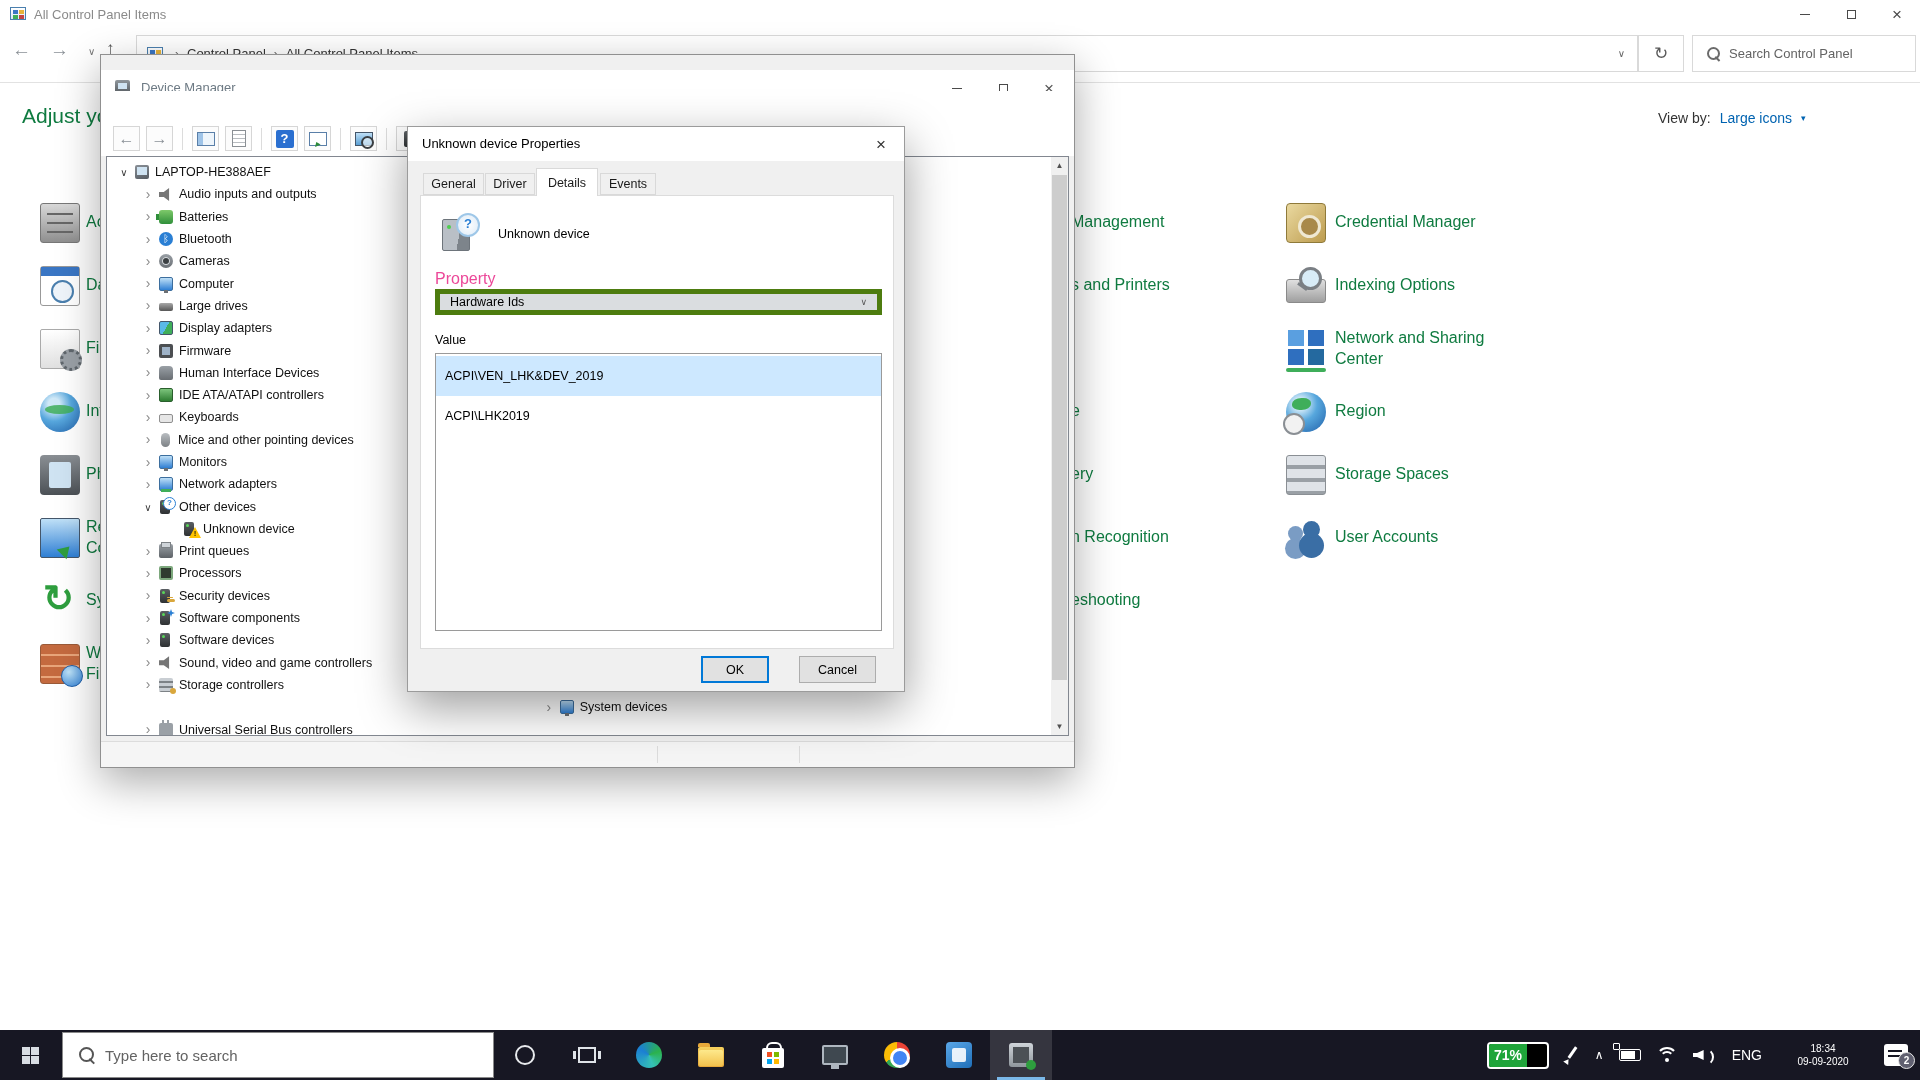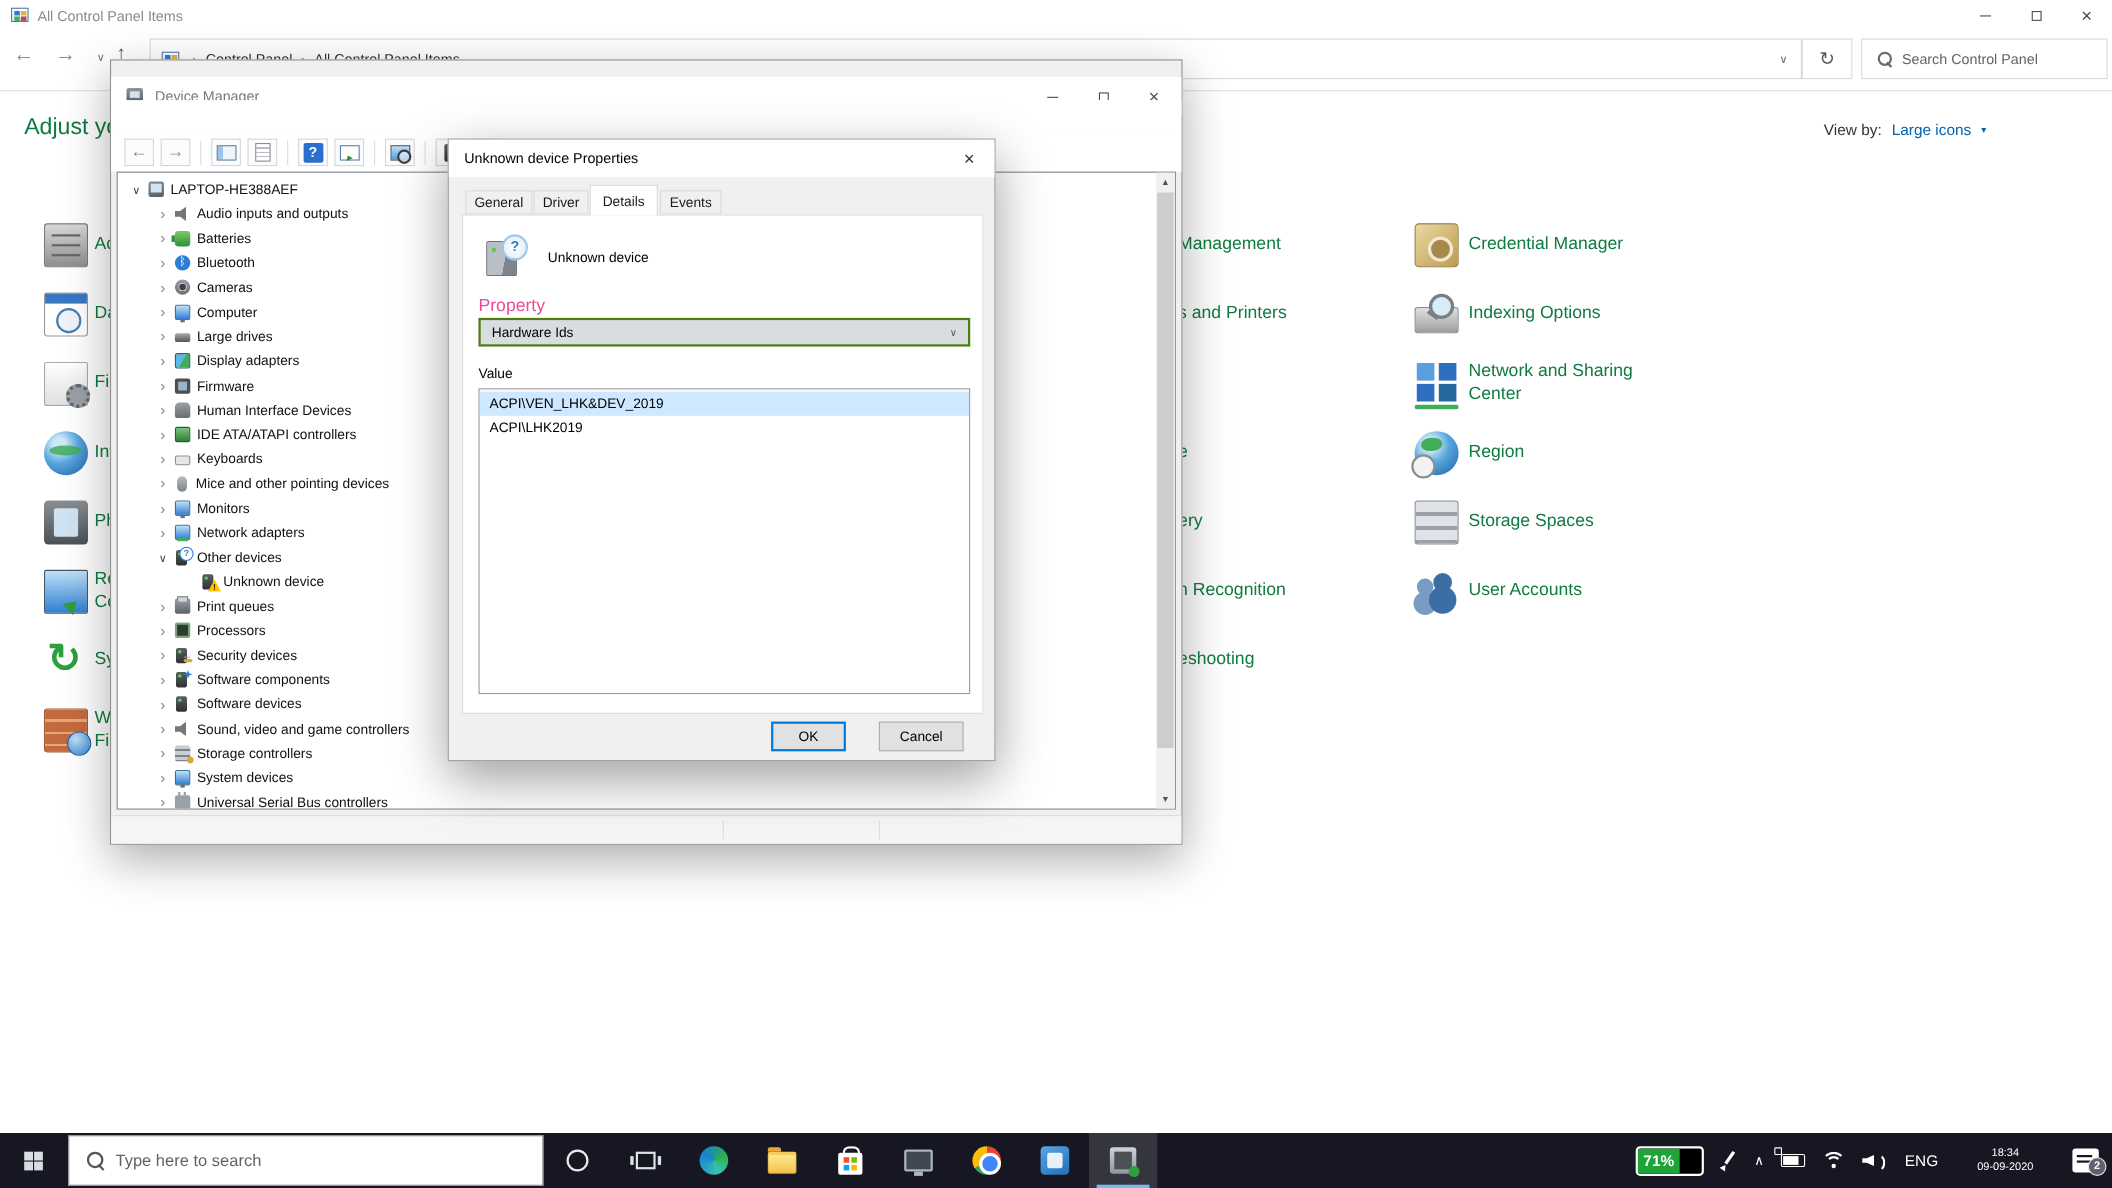--- a/index.html
+++ b/index.html
@@ -169,25 +169,25 @@
   .tab-driver{left:77px;width:50px}
   .tab-details{left:128px;width:62px}
   .tab-events{left:192px;width:56px}
   .tab.active{top:41px;height:28px;background:#fff;border-bottom:none;z-index:3}
   .page{position:absolute;left:12px;top:68px;width:474px;height:454px;background:#fff;border:1px solid #dcdcdc;z-index:2}
   .dlg-devicon{position:absolute;left:21px;top:23px;width:28px;height:32px;background:linear-gradient(100deg,#b9bfc6 60%,#7d848b 60%);border:1px solid #6d747b;border-radius:2px}
   .dlg-devicon::before{content:"";position:absolute;left:4px;top:5px;width:4px;height:4px;background:#4fce4f;border-radius:50%}
   .dlg-devicon::after{content:"?";position:absolute;right:-11px;top:-7px;width:20px;height:20px;background:radial-gradient(#fff,#dceaf7);border:2px solid #9ec7e8;border-radius:50%;color:#2a7fd4;font:bold 13px/17px "Liberation Sans",sans-serif;text-align:center}
   .dev-name{position:absolute;left:77px;top:31px;font-size:12.5px;color:#000}
   .prop-label{position:absolute;left:14px;top:74px;font-size:16px;color:#ec4899}
-  .combo{position:absolute;left:14px;top:93px;width:447px;height:26px;background:#dadde0;border:2px solid #4d7c0f;display:flex;align-items:center;padding:0 10px;font-size:12.5px;color:#000}
+  .combo{position:absolute;left:14px;top:93px;width:447px;height:26px;background:#dadde0;border:5px solid #4d7c0f;display:flex;align-items:center;padding:0 10px;font-size:12.5px;color:#000}
   .combo-chev{margin-left:auto;color:#555;font-size:9px}
   .value-label{position:absolute;left:14px;top:137px;font-size:12.5px;color:#000}
   .listbox{position:absolute;left:14px;top:157px;width:447px;height:278px;background:#fff;border:1px solid #9a9a9a;overflow:hidden;padding-top:2px}
-  .vrow{height:22px;display:flex;align-items:center;padding-left:9px;font-size:12.5px;color:#000}
+  .vrow{height:40px;display:flex;align-items:center;padding-left:9px;font-size:12.5px;color:#000}
   .vrow.selected{background:#cde8ff}
   .btn{position:absolute;height:27px;background:#e1e1e1;border:1px solid #adadad;font-size:12.5px;color:#000;display:flex;align-items:center;justify-content:center}
   .btn-ok{left:293px;top:529px;width:68px;border:2px solid #0078d7}
   .btn-cancel{left:391px;top:529px;width:77px}
 
   
   .taskbar{position:absolute;left:0;top:1030px;width:1920px;height:50px;background:#171723;display:flex;align-items:center;z-index:10}
   .start{width:60px;height:50px;display:flex;align-items:center;justify-content:center}
   .winlogo{width:17px;height:17px;position:relative}
   .winlogo::before{content:"";position:absolute;left:0;top:0;width:8px;height:8px;background:#d8dde3;box-shadow:9px 0 0 #d8dde3,0 9px 0 #d8dde3,9px 9px 0 #d8dde3}
@@ -551,21 +551,21 @@
         <div class="trow" style="padding-left: 33px;">
           <span class="chev collapsed"></span>
           <span class="ti ti-audio"></span>
           <span class="tlabel">Sound, video and game controllers</span>
         </div>
         <div class="trow" style="padding-left: 33px;">
           <span class="chev collapsed"></span>
           <span class="ti ti-storage"></span>
           <span class="tlabel">Storage controllers</span>
         </div>
-        <div class="trow" style="padding-left: 33px;">
+        <div class="trow" style="padding-left: 33px; justify-content: center;">
           <span class="chev collapsed"></span>
           <span class="ti ti-sysdev"></span>
           <span class="tlabel">System devices</span>
         </div>
         <div class="trow" style="padding-left: 33px;">
           <span class="chev collapsed"></span>
           <span class="ti ti-usb"></span>
           <span class="tlabel">Universal Serial Bus controllers</span>
         </div>
       </div>

